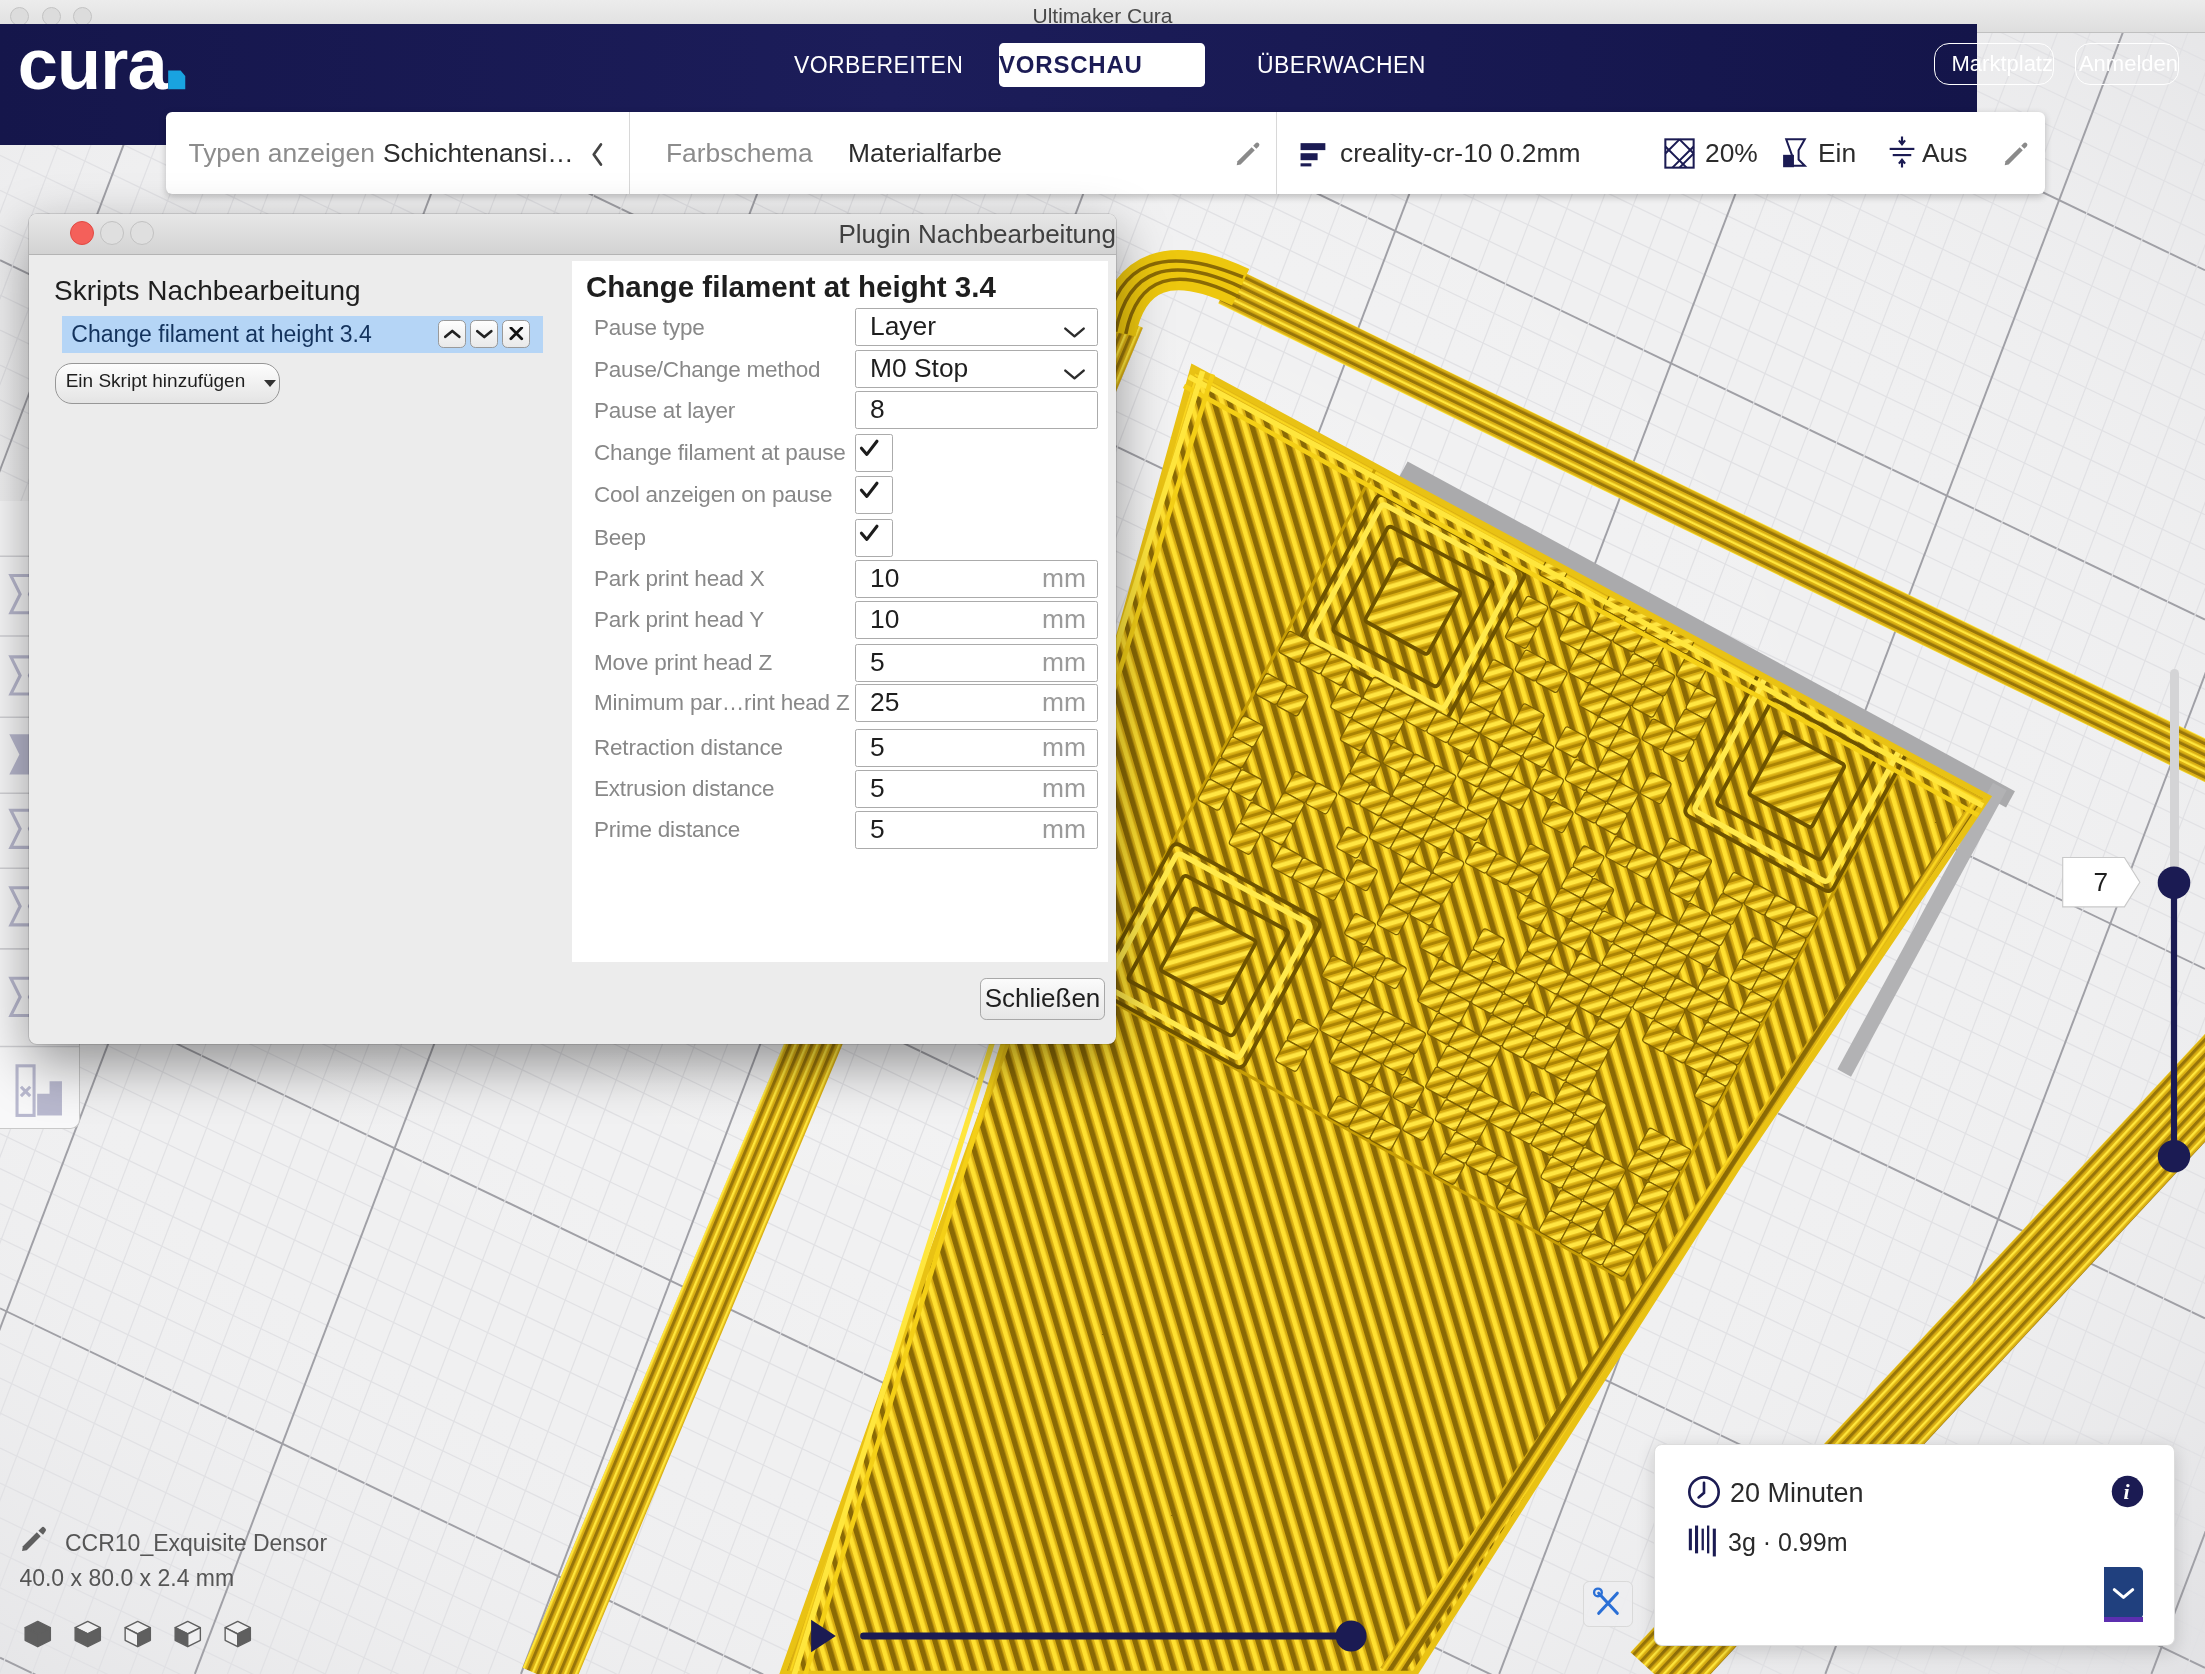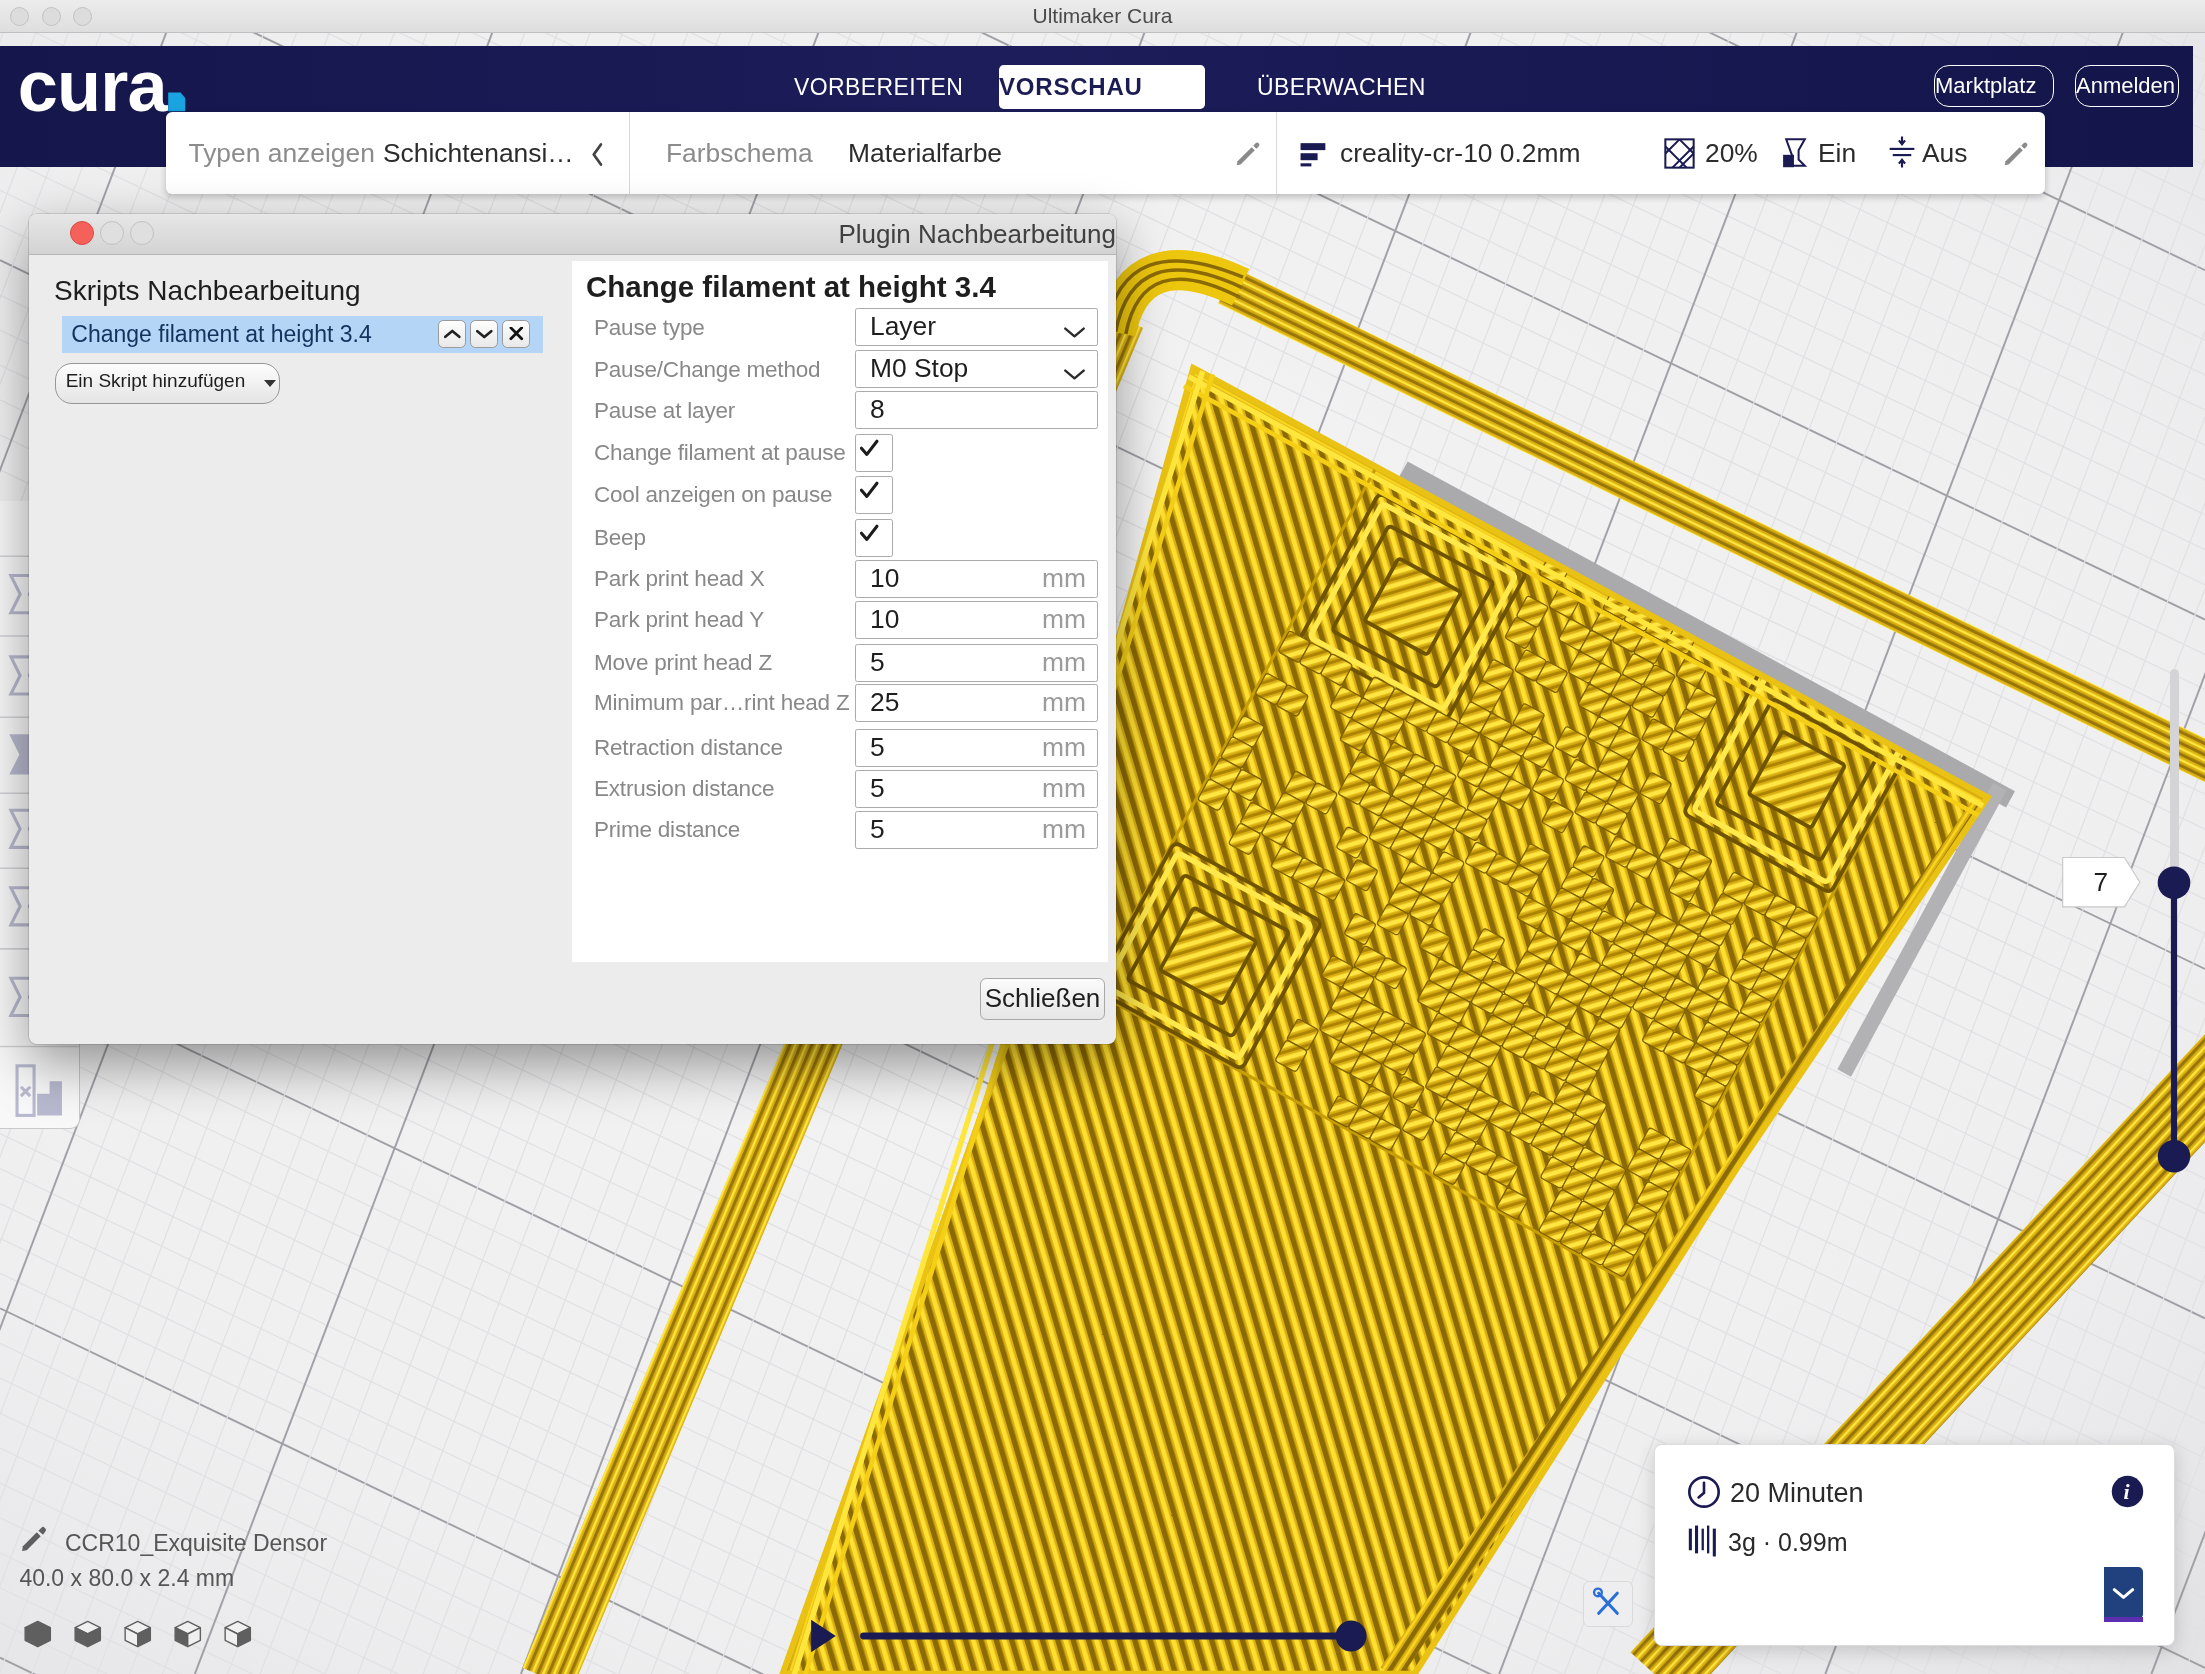--- a/index.html
+++ b/index.html
@@ -1,14 +1,14 @@
 <!DOCTYPE html>
 <html style="font-size:12.4px"><head><meta charset="utf-8"><style>html,body{margin:0;padding:0;width:2205px;height:1674px;overflow:hidden;font-family:"Liberation Sans",sans-serif;background:#f0f0f1}
 .tab{position:absolute;top:18.6px;height:44px;line-height:44px;text-align:center;font-size:23px;letter-spacing:0.4px;color:#fff}
-.hbtn{position:absolute;top:18.6px;height:40px;line-height:40px;text-align:left;font-size:22px;color:#fff;border:1.9px solid #fff;border-radius:15px}
+.hbtn{position:absolute;top:18.6px;height:40px;line-height:40px;text-align:right;font-size:22px;color:#fff;border:1.9px solid #fff;border-radius:15px}
 .lbl{position:absolute;left:22px;font-size:22.5px;letter-spacing:-0.2px;white-space:nowrap;color:#888}
 .fld{position:absolute;left:283px;width:241px;height:36px;background:#fff;border:1.2px solid #ababab;border-radius:2.3px;font-size:26.4px;color:#1e1e1e}
 .fld>span:first-child{position:absolute;left:14px;top:2.3px}
 .mm{position:absolute;right:11px;top:2.3px;color:#9b9b9b}
 .chk{position:absolute;left:283px;width:36px;height:36px;background:#fff;border:1.2px solid #ababab;border-radius:2.3px}
 .sqbtn{position:absolute;width:28px;height:28px;background:linear-gradient(#fefefe,#e9e9e9);border:1.2px solid #9a9a9a;border-radius:5.4px;text-align:center;padding-top:6.2px;box-sizing:border-box}
 </style></head>
 <body>
 <svg width="2205" height="1674" viewBox="0 0 2840 2156" style="position:absolute;left:0;top:0">
 <defs>
@@ -650,21 +650,21 @@
         </svg></span>
     </div>
 <div style="position:absolute;left:449px;top:172px;width:39px;height:4.7px;background:#5c2fb0"></div>
 </div>
 <div style="position:absolute;left:0;top:0;width:2205px;height:32px;background:linear-gradient(#ececec,#dedede);border-bottom:0.8px solid #c0c0c0">
 <div style="position:absolute;left:10px;top:7px;width:17px;height:17px;border-radius:50%;background:#dcdcdc;border:0.8px solid #c3c3c3"></div>
 <div style="position:absolute;left:42px;top:7px;width:17px;height:17px;border-radius:50%;background:#dcdcdc;border:0.8px solid #c3c3c3"></div>
 <div style="position:absolute;left:73px;top:7px;width:17px;height:17px;border-radius:50%;background:#dcdcdc;border:0.8px solid #c3c3c3"></div>
 <div style="position:absolute;left:0;top:0;width:100%;text-align:center;font-size:21px;line-height:32px;color:#4a4a4a">Ultimaker Cura</div>
 </div>
-<div style="position:absolute;left:0;top:46px;width:2193px;height:121px;background:linear-gradient(90deg,#15164b,#1c1d5a 45%,#14154a)">
+<div style="position:absolute;left:0;top:24px;width:1977px;height:121px;background:linear-gradient(90deg,#15164b,#1c1d5a 45%,#14154a)">
 <svg width="202" height="121" viewBox="0 0 260 156" style="position:absolute;left:15.5px;top:0">
 <text x="2" y="84" font-family="Liberation Sans, sans-serif" font-size="93" font-weight="bold" fill="#fff" letter-spacing="-1">cura</text>
 <path d="M196 60 l16 0 l6 7 l0 17 l-22 0 Z" fill="#19a3e0"></path>
 </svg>
 <div class="tab" style="left:794px;width:152px">VORBEREITEN</div>
 <div style="position:absolute;left:999px;top:18.6px;width:206px;height:44px;background:#fff;border-radius:4.7px;line-height:44px;font-size:24px;font-weight:bold;letter-spacing:0.8px;color:#1c1c55">VORSCHAU</div>
 <div class="tab" style="left:1257px;width:157px">ÜBERWACHEN</div>
 <div class="hbtn" style="left:1934px;width:118px">Marktplatz</div>
 <div class="hbtn" style="left:2075px;width:102px">Anmelden</div>
 </div>

